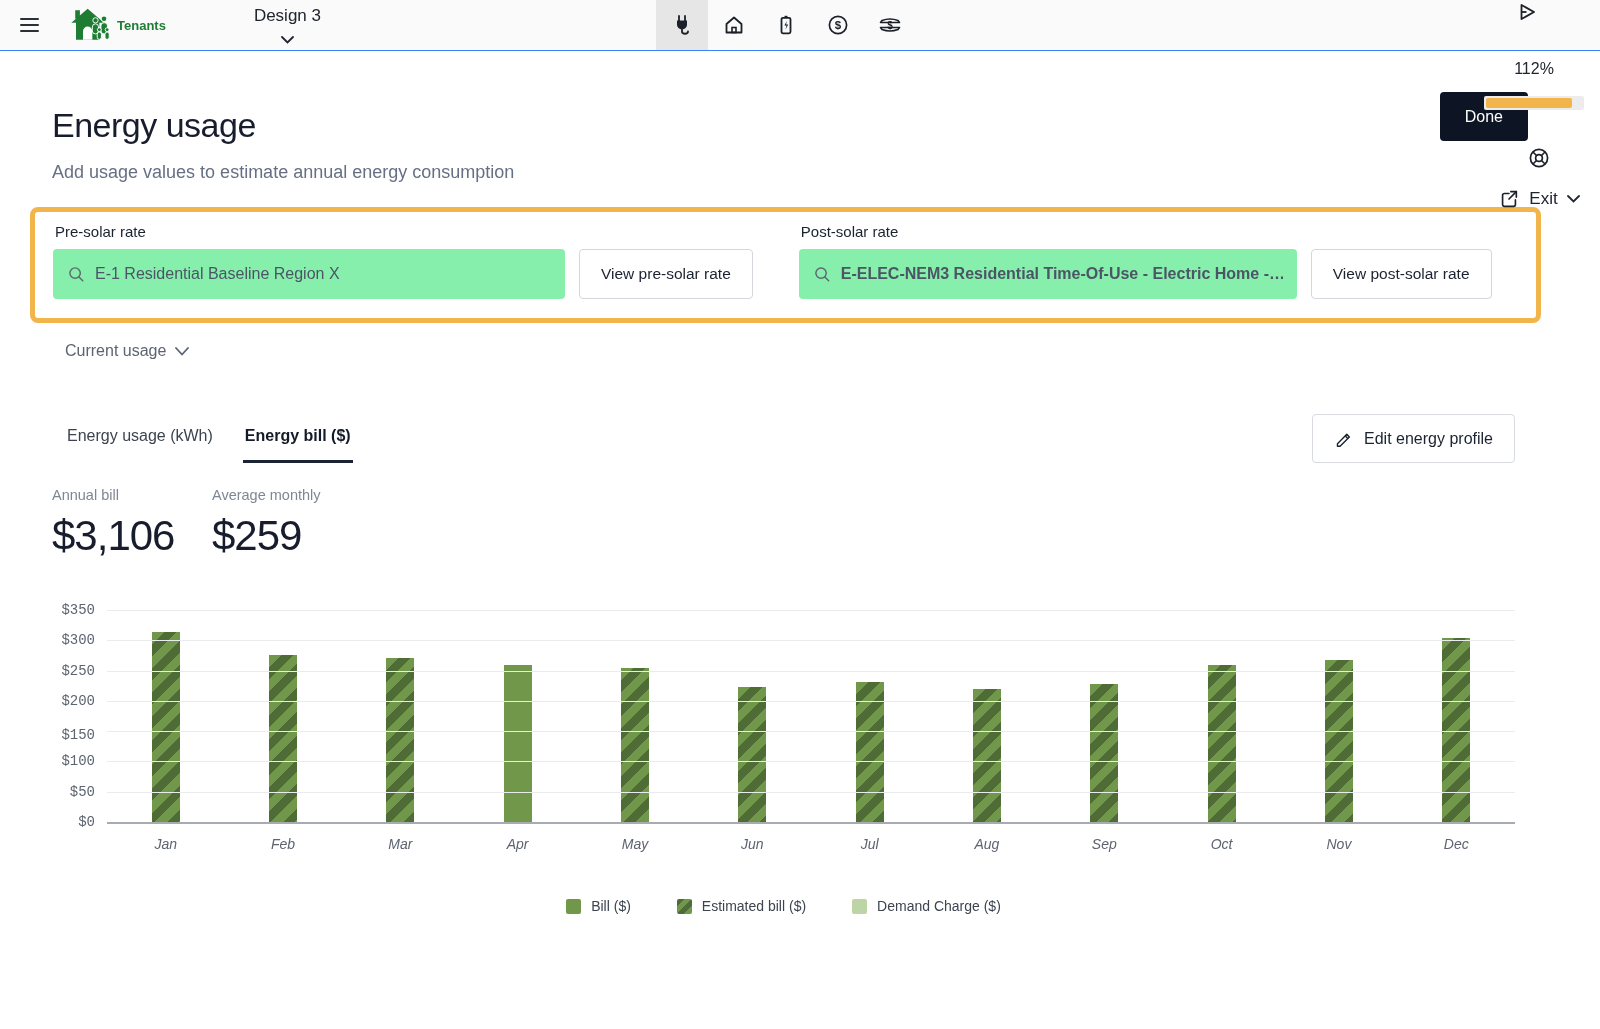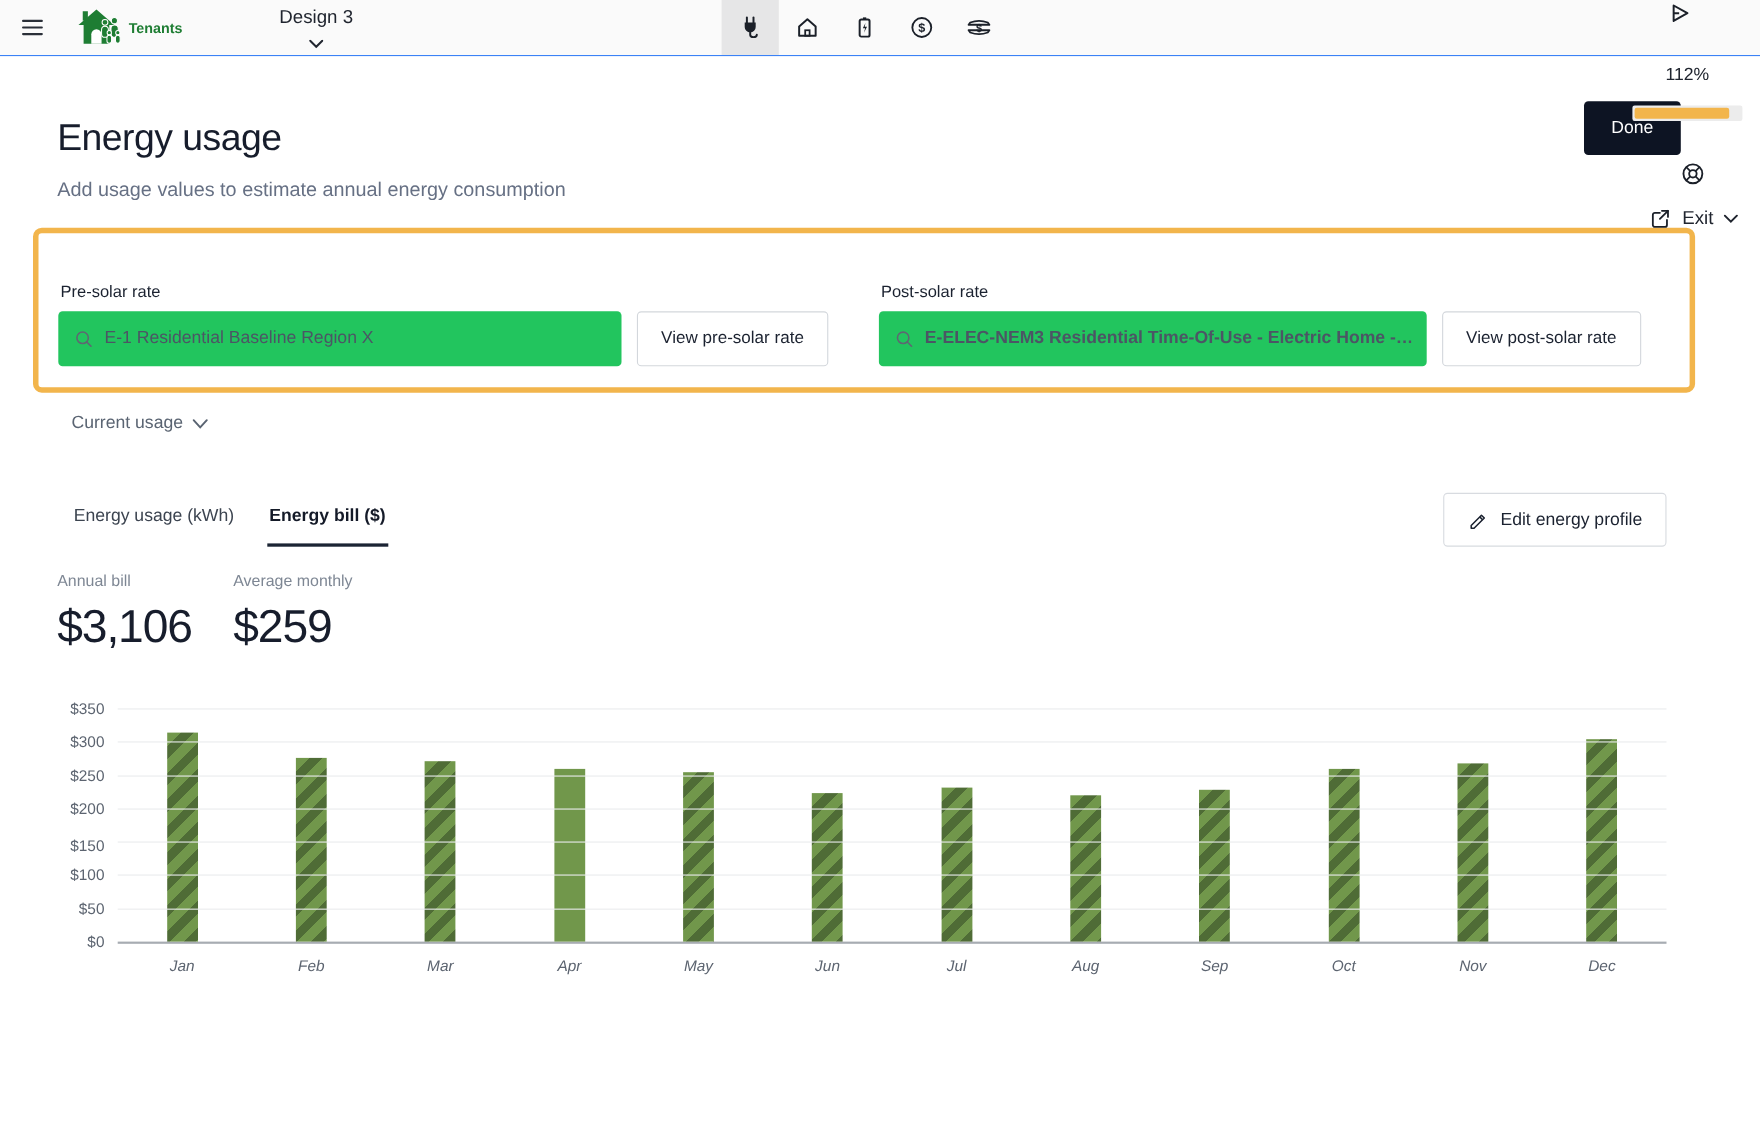--- a/index.html
+++ b/index.html
@@ -28,24 +28,24 @@
   
   .header-row{display:flex;justify-content:space-between;align-items:flex-start;padding:41px 72px 0 52px;}
   .page-title{font-size:34px;font-weight:500;letter-spacing:-.5px;margin:14px 0 0;color:#171d2c;}
   .page-subtitle{font-size:18px;color:#667084;margin-top:17px;}
   .done-btn{background:#0D1423;color:#fff;border:none;border-radius:4px;height:49px;padding:0 25px;
             font-size:16px;font-family:inherit;cursor:pointer;}
 
   
   .rates-box{margin:24px 59px 0 30px;border:5px solid #F2B54C;border-radius:8px;
              padding:11px 18px 19px 18px;display:flex;gap:46px;}
-  .rate-col{display:flex;flex-direction:column;margin-top:34px;}
+  .rate-col{display:flex;flex-direction:column;}
   .rate-label{font-size:15px;color:#1b2230;font-weight:500;margin:0 0 9px 2px;}
   .rate-row{display:flex;gap:14px;}
-  .rate-input{height:50px;background:#22c55e;border-radius:4px;display:flex;align-items:center;gap:10px;
+  .rate-input{height:50px;background:#86efac;border-radius:4px;display:flex;align-items:center;gap:10px;
               padding:0 14px;box-sizing:border-box;cursor:text;}
   .rate-input .val{font-size:16px;color:#4c5565;white-space:nowrap;overflow:hidden;}
   .rate-input.pre{width:512px;}
   .rate-input.post{width:498px;font-weight:bold;}
   .rate-btn{height:50px;background:#fff;border:1px solid #d3d7dc;border-radius:4px;padding:0 21px;
             font-size:15.5px;color:#1b2230;font-family:inherit;cursor:pointer;white-space:nowrap;}
 
   
   .current-usage{display:inline-flex;align-items:center;gap:9px;margin:19px 0 0 65px;
                  font-size:16px;color:#5a6472;cursor:pointer;}
@@ -60,21 +60,21 @@
 
   
   .stats-row{display:flex;margin:24px 0 0 52px;}
   .stat{width:160px;}
   .stat-label{font-size:14.5px;color:#7e8794;}
   .stat-value{font-size:42px;font-weight:500;letter-spacing:-1px;color:#171d2c;margin-top:9px;}
 
   
   .chart{margin:50px 85px 0 52px;}
   .plot-row{display:flex;}
-  .ylab{width:55px;position:relative;height:212px;}
+  .ylab{width:55px;position:relative;height:212px;font-family:Liberation Mono, monospace;}
   .ytick{position:absolute;right:12px;font-size:14px;color:#5c6470;height:18px;line-height:18px;width:50px;text-align:right;}
   .plot{flex:1;position:relative;height:212px;border-bottom:2px solid #A7ACB2;}
   .gl{position:absolute;left:0;right:0;height:1px;background:#eaebed;}
   .bars-row{position:absolute;left:0;right:0;top:0;bottom:0;display:flex;}
   .slot{flex:1;display:flex;align-items:flex-end;justify-content:center;}
   .bar{width:28px;}
   .bar.solid{background:#71974B;}
   .bar.hatched{background:repeating-linear-gradient(135deg,#71974B 0 9px,#4F6C36 9px 17px);}
   .xlabels{margin-left:55px;display:flex;margin-top:12px;}
   .xtick{flex:1;text-align:center;font-size:14px;color:#5c6470;font-style:italic;}
@@ -346,15 +346,29 @@
         <div class="xtick">Apr</div>
         <div class="xtick">May</div>
         <div class="xtick">Jun</div>
         <div class="xtick">Jul</div>
         <div class="xtick">Aug</div>
         <div class="xtick">Sep</div>
         <div class="xtick">Oct</div>
         <div class="xtick">Nov</div>
         <div class="xtick">Dec</div>
       </div>
+    <div class="legend">
+        <div class="legend-item">
+          <span class="swatch solid"></span>
+          <span style="font-size: 14px; color: rgb(60, 68, 80);">Bill ($)</span>
+        </div>
+        <div class="legend-item">
+          <span class="swatch hatched"></span>
+          <span style="font-size: 14px; color: rgb(60, 68, 80);">Estimated bill ($)</span>
+        </div>
+        <div class="legend-item">
+          <span class="swatch light"></span>
+          <span style="font-size: 14px; color: rgb(60, 68, 80);">Demand Charge ($)</span>
+        </div>
+      </div>
   </div>
 
 </div>
 
 </body></html>

